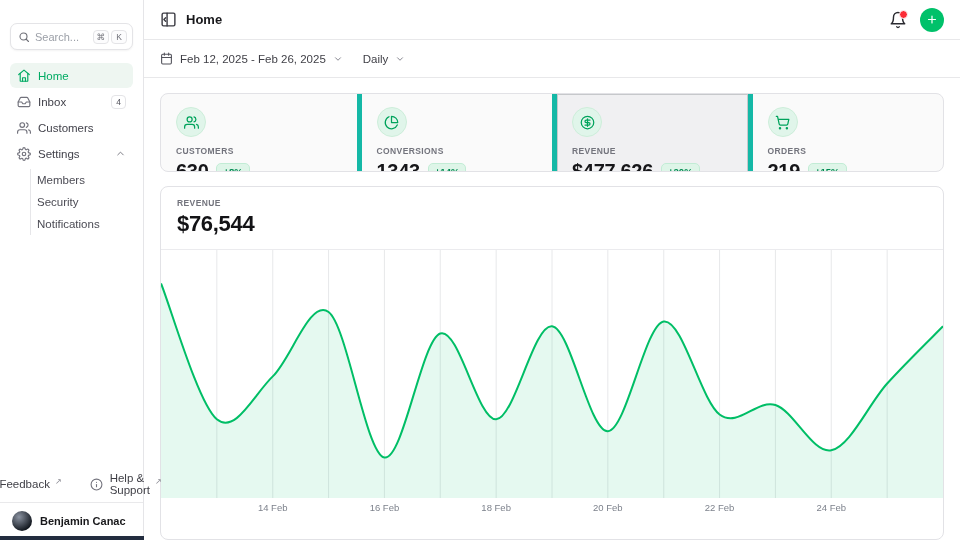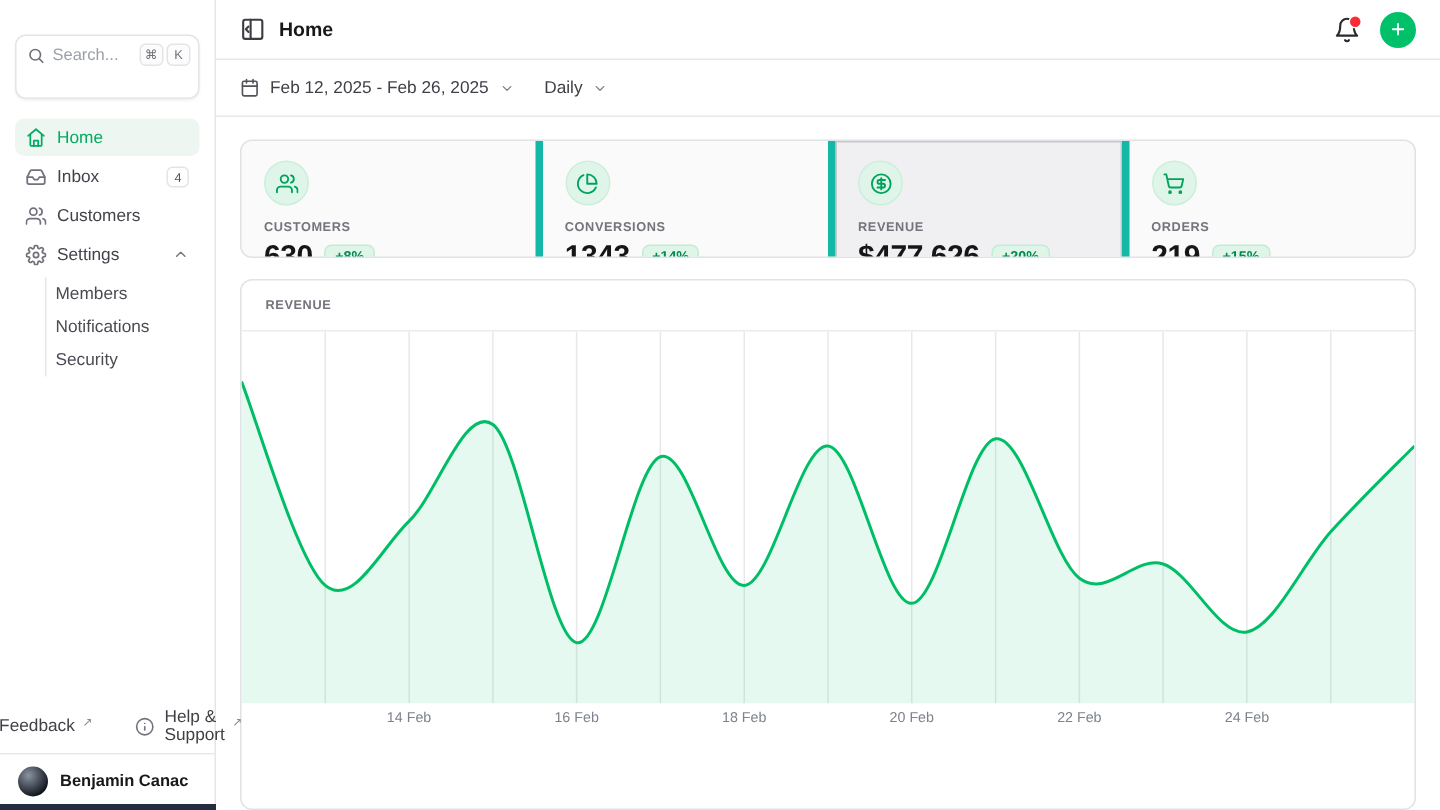--- a/index.html
+++ b/index.html
@@ -9,21 +9,21 @@
   .app{display:flex;width:960px;height:540px;}
 
   
   .sidebar{width:144px;min-width:144px;box-sizing:border-box;border-right:1px solid #e5e5e8;
            display:flex;flex-direction:column;padding:9px 10px 0;position:relative;background:#fff;}
   .brand{display:flex;align-items:center;gap:6px;padding:1px 2px;border-radius:6px;cursor:pointer;}
   .logo{width:22px;height:22px;border-radius:50%;background:#0e1726;display:flex;align-items:center;justify-content:center;}
   .brand-name{font-size:12px;font-weight:700;flex:1;}
   .muted-ic{color:#73737d;}
   .search{margin-top:14px;height:25px;border:1px solid #e4e4e7;border-radius:7px;display:flex;align-items:center;
-          gap:5px;padding:0 5px 16px 7px;box-shadow:0 1px 2px rgba(0,0,0,.05);cursor:text;background:#fff;}
+          gap:5px;padding:0 5px 0 7px;box-shadow:0 1px 2px rgba(0,0,0,.05);cursor:text;background:#fff;}
   .search .ph{font-size:11px;color:#9ca0a8;flex:1;}
   .kbds{display:flex;gap:2px;}
   kbd{font-family:inherit;font-size:8.5px;color:#6f7078;border:1px solid #e4e4e7;border-radius:4px;
       background:#fcfcfd;padding:1px 3px;min-width:8px;text-align:center;}
   nav{margin-top:13px;display:flex;flex-direction:column;gap:1px;}
   .nav-item{display:flex;align-items:center;gap:7px;height:25px;padding:0 7px;border-radius:6px;
             font-size:11.5px;color:#42424b;font-weight:500;cursor:pointer;}
   .nav-item .ic{width:14px;height:14px;color:#72727c;flex:none;}
   .nav-item.active{background:#eef6f1;color:#00ab63;}
   .nav-item.active .ic{color:#00ab63;}
@@ -137,22 +137,22 @@
             <circle cx="12" cy="12" r="3"></circle>
             <path d="M19.4 15a1.65 1.65 0 0 0 .33 1.82l.06.06a2 2 0 0 1-2.83 2.83l-.06-.06a1.65 1.65 0 0 0-1.82-.33 1.65 1.65 0 0 0-1 1.51V21a2 2 0 0 1-4 0v-.09A1.65 1.65 0 0 0 9 19.4a1.65 1.65 0 0 0-1.82.33l-.06.06a2 2 0 0 1-2.83-2.83l.06-.06a1.65 1.65 0 0 0 .33-1.82 1.65 1.65 0 0 0-1.51-1H3a2 2 0 0 1 0-4h.09A1.65 1.65 0 0 0 4.6 9a1.65 1.65 0 0 0-.33-1.82l-.06-.06a2 2 0 0 1 2.83-2.83l.06.06a1.65 1.65 0 0 0 1.82.33H9a1.65 1.65 0 0 0 1-1.51V3a2 2 0 0 1 4 0v.09a1.65 1.65 0 0 0 1 1.51 1.65 1.65 0 0 0 1.82-.33l.06-.06a2 2 0 0 1 2.83 2.83l-.06.06a1.65 1.65 0 0 0-.33 1.82V9a1.65 1.65 0 0 0 1.51 1H21a2 2 0 0 1 0 4h-.09a1.65 1.65 0 0 0-1.51 1z"></path>
           </svg>
         <span>Settings</span>
         <svg class="chev-right" viewBox="0 0 24 24" fill="none" stroke="currentColor" stroke-width="2" stroke-linecap="round" stroke-linejoin="round">
             <path d="m6 15 6-6 6 6"></path>
           </svg>
       </div>
       <div class="subnav">
         <div class="sub">Members</div>
+        <div class="sub">Security</div>
         <div class="sub">Notifications</div>
-        <div class="sub">Security</div>
       </div>
     </nav>
 
     <div class="side-footer">
       <div class="nav-item">
         <svg class="ic" viewBox="0 0 24 24" fill="none" stroke="currentColor" stroke-width="2" stroke-linecap="round" stroke-linejoin="round">
             <path d="M21 11.5a8.38 8.38 0 0 1-.9 3.8 8.5 8.5 0 0 1-7.6 4.7 8.38 8.38 0 0 1-3.8-.9L3 21l1.9-5.7a8.38 8.38 0 0 1-.9-3.8 8.5 8.5 0 0 1 4.7-7.6 8.38 8.38 0 0 1 3.8-.9h.5a8.48 8.48 0 0 1 8 8v.5z"></path>
           </svg>
         <span>Feedback</span>
         <span class="ext">↗</span>
@@ -278,20 +278,21 @@
           <div class="stat-row">
             <span class="stat-value">219</span>
             <span class="stat-badge">+15%</span>
           </div>
         </div>
       </section>
 
       <section class="chart-card">
         <div class="chart-head">
           <div class="chart-label">REVENUE</div>
+          <div class="chart-value">$76,544</div>
         </div>
         <div class="plot">
           <svg id="chart-svg" viewBox="0 0 790 248" preserveAspectRatio="none">
               <line x1="56.4" y1="0" x2="56.4" y2="248" stroke="#e7e8ea" stroke-width="1" vector-effect="non-scaling-stroke"></line>
               <line x1="112.9" y1="0" x2="112.9" y2="248" stroke="#e7e8ea" stroke-width="1" vector-effect="non-scaling-stroke"></line>
               <line x1="169.3" y1="0" x2="169.3" y2="248" stroke="#e7e8ea" stroke-width="1" vector-effect="non-scaling-stroke"></line>
               <line x1="225.7" y1="0" x2="225.7" y2="248" stroke="#e7e8ea" stroke-width="1" vector-effect="non-scaling-stroke"></line>
               <line x1="282.1" y1="0" x2="282.1" y2="248" stroke="#e7e8ea" stroke-width="1" vector-effect="non-scaling-stroke"></line>
               <line x1="338.6" y1="0" x2="338.6" y2="248" stroke="#e7e8ea" stroke-width="1" vector-effect="non-scaling-stroke"></line>
               <line x1="395.0" y1="0" x2="395.0" y2="248" stroke="#e7e8ea" stroke-width="1" vector-effect="non-scaling-stroke"></line>

